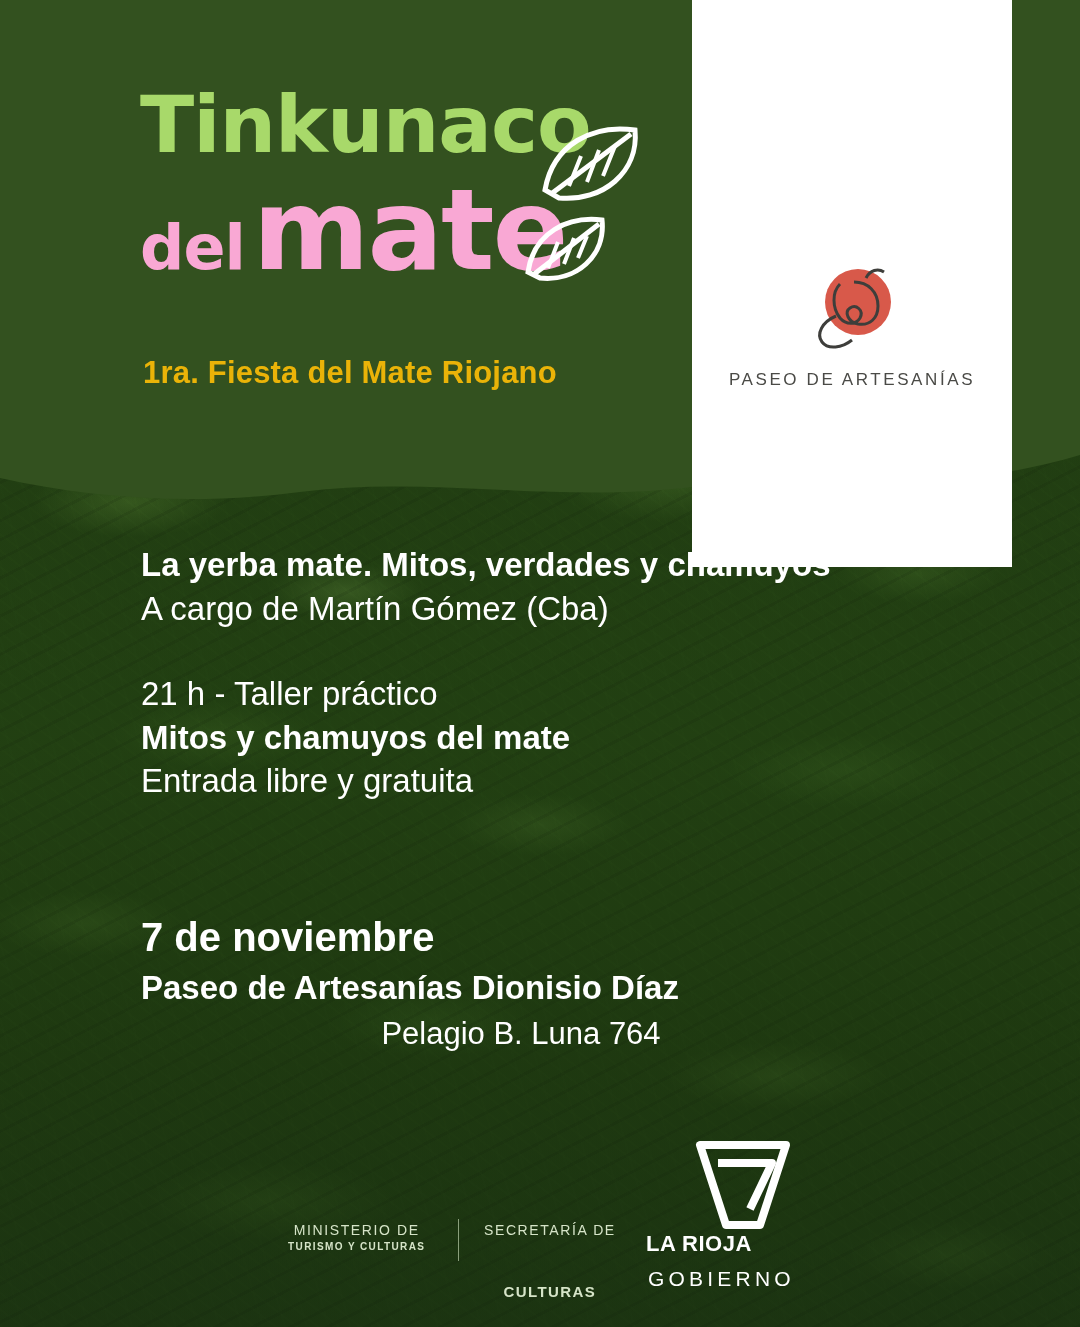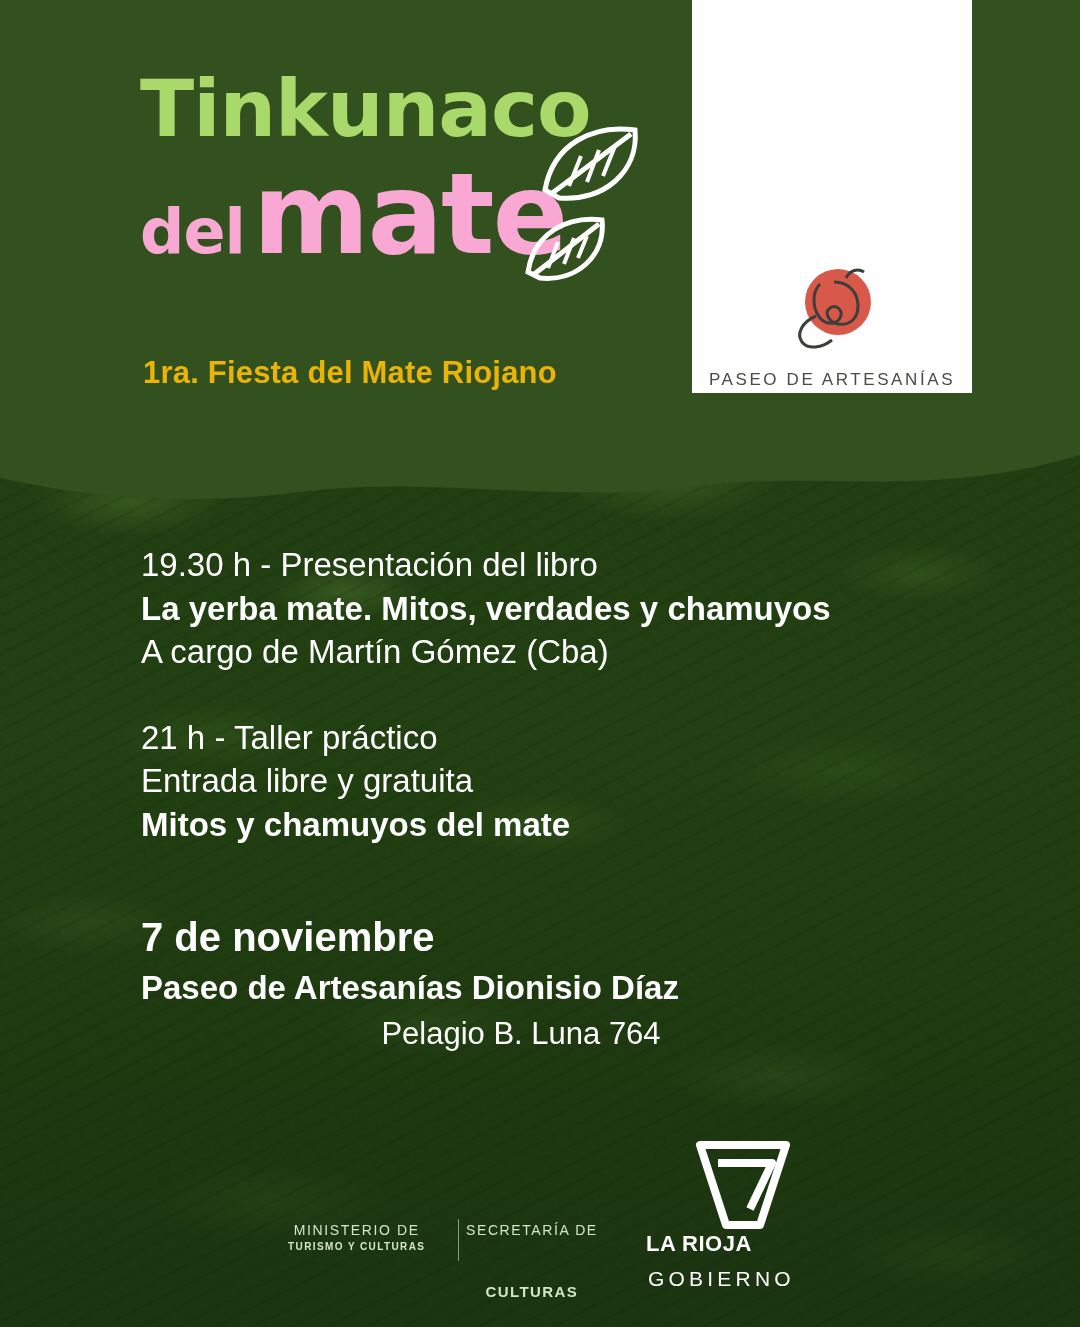--- a/index.html
+++ b/index.html
@@ -63,21 +63,21 @@
     width: 1080px; height: 560px;
   }
   .bg-top svg { display: block; width: 1080px; height: 560px; }
 
   
   .content { position: absolute; inset: 0; }
 
   .logo-block {
     position: absolute;
     left: 140px;
-    top: 70px;
+    top: 86px;
     width: 520px;
   }
   .logo-line1 {
     font-family: "DejaVu Sans", sans-serif;
     font-weight: bold;
     font-size: 78px;
     letter-spacing: -1px;
     color: #a8d96a;
     line-height: 1;
     transform: scaleX(1.02);
@@ -106,22 +106,23 @@
 
   .leaf-a { position: absolute; left: 535px; top: 120px; }
   .leaf-b { position: absolute; left: 520px; top: 212px; }
 
   
   .paseo-card {
     position: absolute;
     left: 692px;
     top: 0;
     width: 280px;
-    height: 393px;
+    height: 567px;
     background: #ffffff;
+    padding-left: 40px;
   }
   .paseo-inner {
     position: absolute;
     left: 0; right: 0;
     top: 262px;
     text-align: center;
     color: #3a3a38;
   }
   .paseo-mark { margin: 0 auto; width: 112px; height: 96px; }
   .paseo-name {
@@ -174,21 +175,21 @@
     position: absolute;
     left: 458px;
     top: 84px;
     width: 1px;
     height: 42px;
     background: #b9cdaa;
     opacity: .7;
   }
   .sec-block {
     position: absolute;
-    left: 466px;
+    left: 484px;
     top: 86px;
     text-align: center;
     color: #d6e4c8;
     line-height: 1.35;
   }
   .sec-block .l1 { font-size: 14px; letter-spacing: 1.6px; }
   .sec-block .l2 { font-size: 15px; letter-spacing: 1.4px; font-weight: bold; margin-top: 42px; }
 
   .gov {
     position: absolute;
@@ -259,29 +260,28 @@
             <path d="M40,54 C26,60 20,72 26,80 C32,88 46,86 56,78" fill="none" stroke="#3e3e3b" stroke-width="3"></path>
             <path d="M70,16 C74,8 82,6 88,10" fill="none" stroke="#3e3e3b" stroke-width="3"></path>
           </svg>
         </div>
         <div class="paseo-name">PASEO DE ARTESANÍAS</div>
       </div>
     </div>
 
     <div class="program">
       <div>
-        <div class="p-line p-reg">19.30 h  - Presentación del libro</div>
         <div class="p-line p-bold">La yerba mate. Mitos, verdades y chamuyos</div>
         <div class="p-line p-reg">A cargo de Martín Gómez (Cba)</div>
       </div>
       <div class="block-gap"></div>
       <div>
         <div class="p-line p-reg">21 h - Taller práctico</div>
+        <div class="p-line p-bold">Mitos y chamuyos del mate</div>
         <div class="p-line p-reg">Entrada libre y gratuita</div>
-        <div class="p-line p-bold">Mitos y chamuyos del mate</div>
       </div>
     </div>
 
     <div class="where">
       <div class="w-date">7 de noviembre</div>
       <div class="w-place">Paseo de Artesanías Dionisio Díaz</div>
       <div class="w-addr">Pelagio B. Luna 764</div>
     </div>
 
     <div class="footer">

